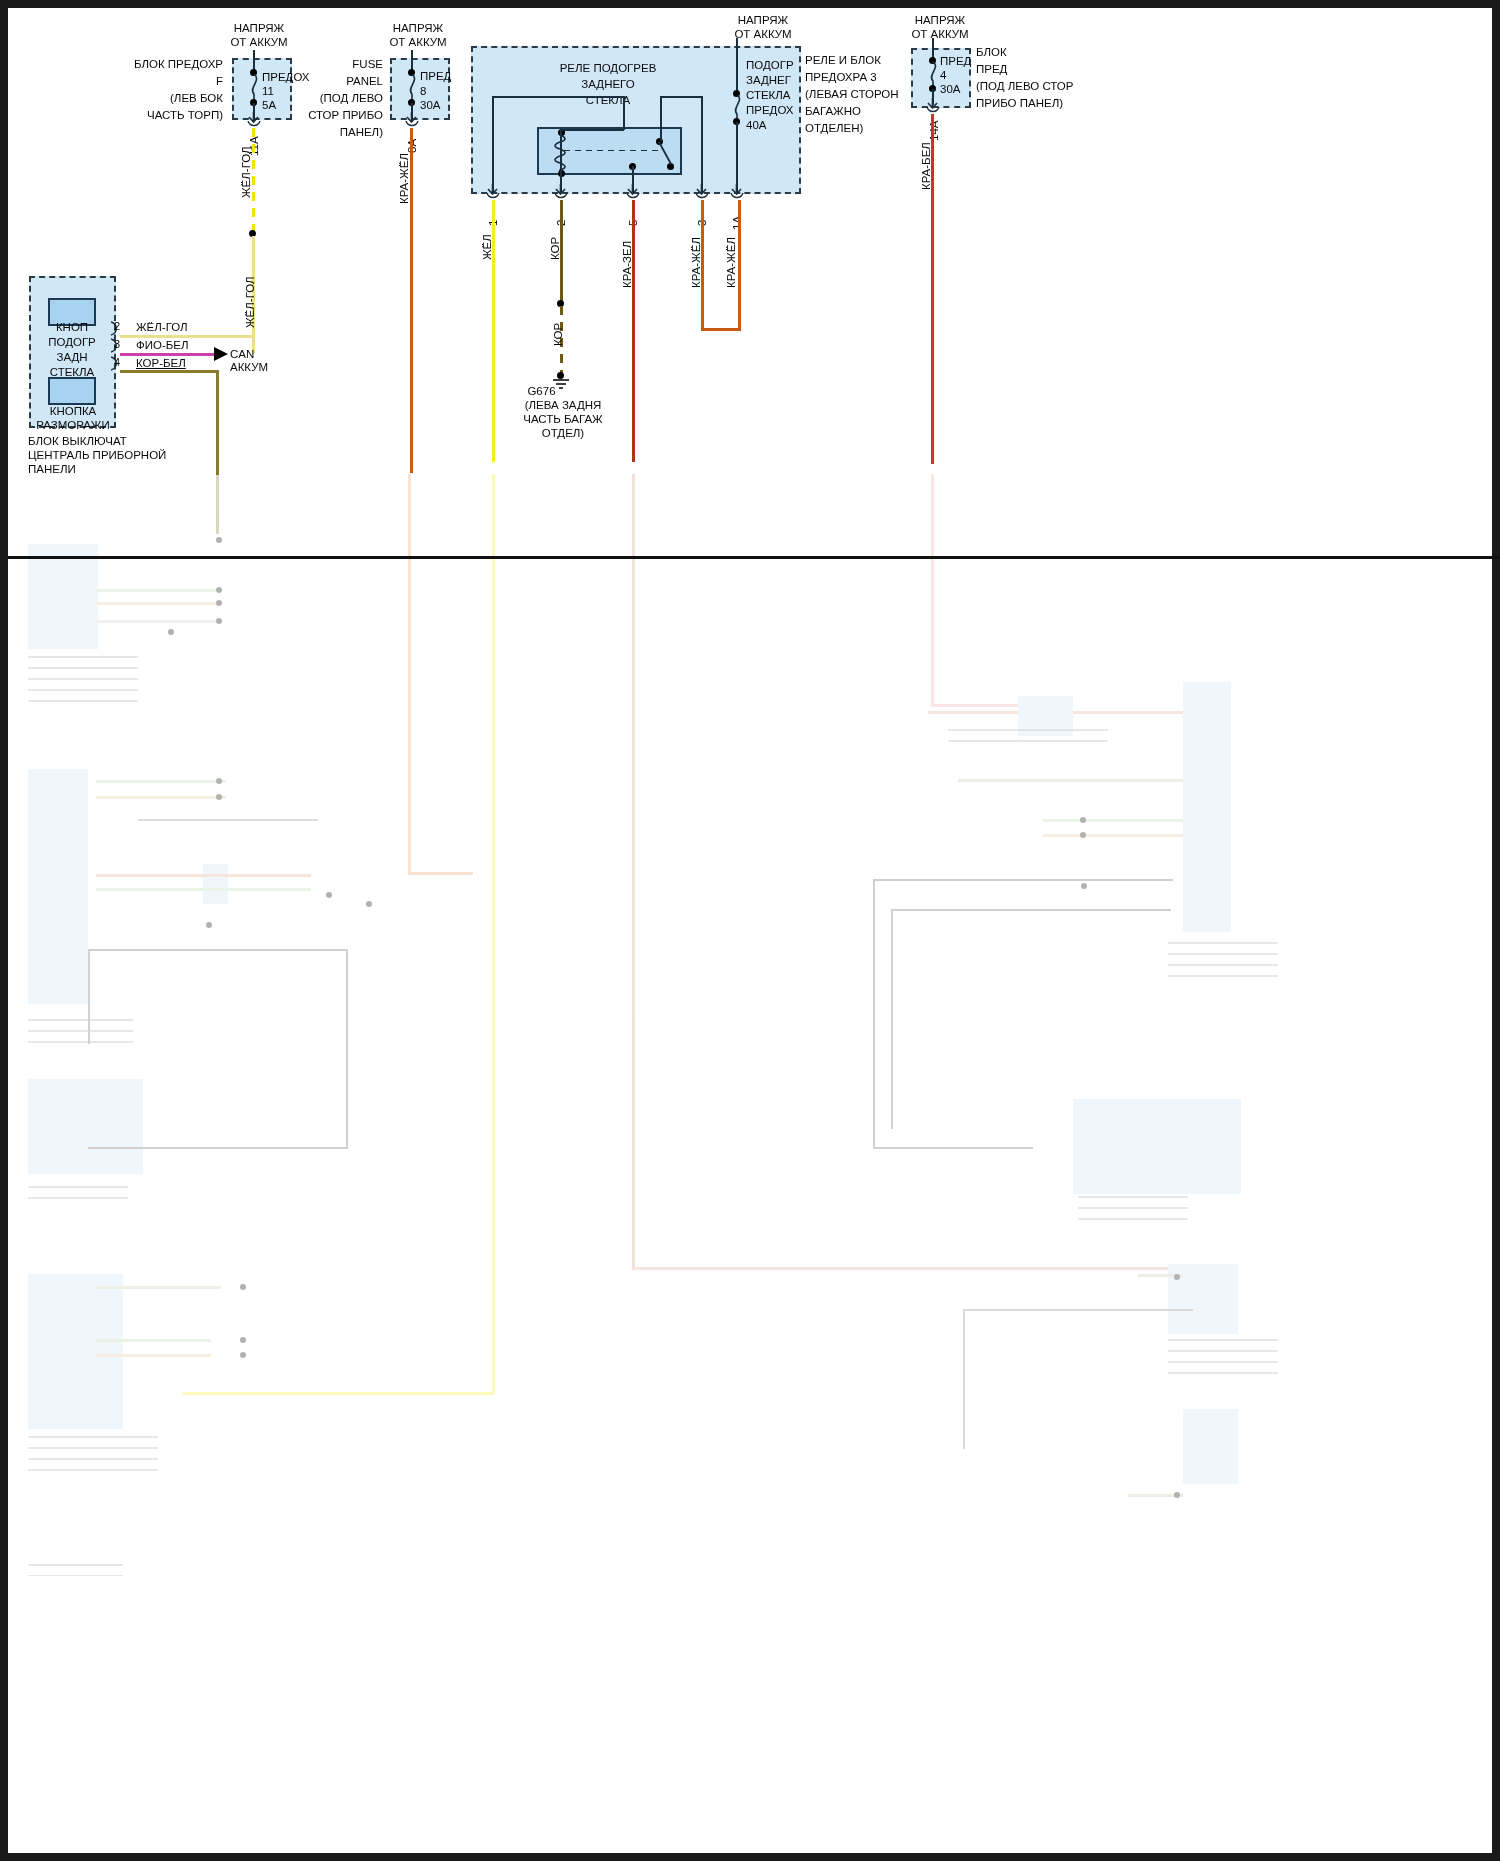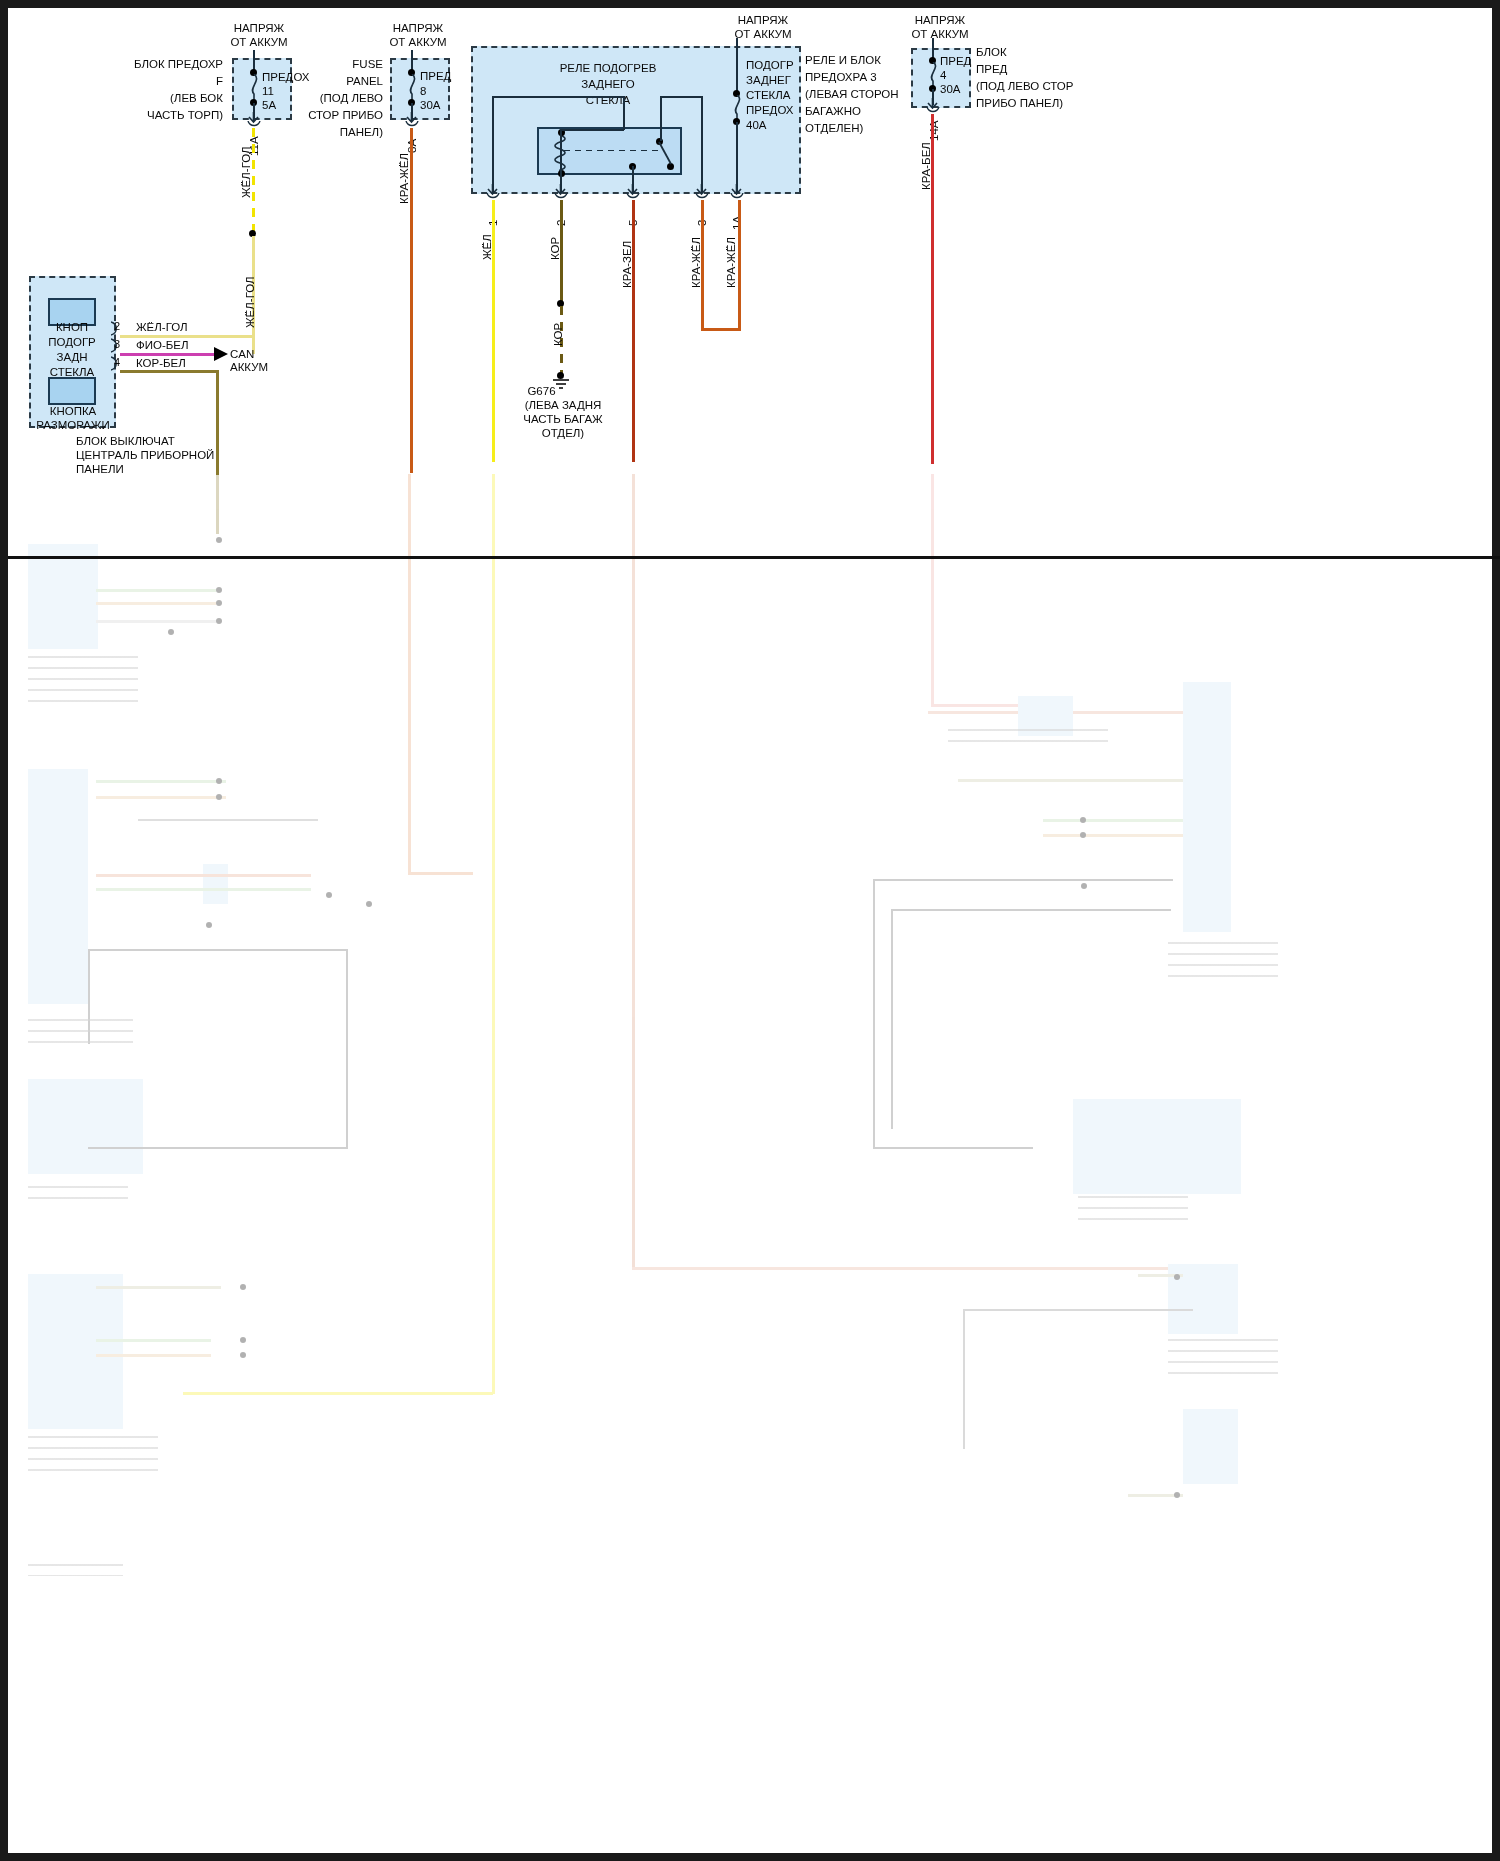--- a/index.html
+++ b/index.html
@@ -263,40 +263,40 @@
 
     <div class="mod" style="left:21px;top:268px;width:87px;height:152px;"></div>
     <div class="rect lite" style="left:40px;top:290px;width:48px;height:28px;"></div>
     <div class="t c" style="left:24px;top:312px;width:80px;line-height:15px;">КНОП
 ПОДОГР
 ЗАДН
 СТЕКЛА</div>
     <div class="rect lite" style="left:40px;top:369px;width:48px;height:28px;"></div>
     <div class="t c" style="left:20px;top:396px;width:90px;line-height:14px;">КНОПКА
 РАЗМОРАЖИ</div>
-    <div class="t l" style="left:20px;top:426px;width:190px;line-height:14px;margin-left:48px;">БЛОК ВЫКЛЮЧАТ
+    <div class="t l" style="left:20px;top:426px;width:190px;line-height:14px;">БЛОК ВЫКЛЮЧАТ
 ЦЕНТРАЛЬ ПРИБОРНОЙ
 ПАНЕЛИ</div>
 
     <svg style="position:absolute;left:103px;top:313px;width:10px;height:16px;">
         <path d="M0 1 C 7 3, 7 12, 0 14" stroke="#1a2e3d" stroke-width="1.4" fill="none"></path>
       </svg>
     <svg style="position:absolute;left:103px;top:330px;width:10px;height:16px;">
         <path d="M0 1 C 7 3, 7 12, 0 14" stroke="#1a2e3d" stroke-width="1.4" fill="none"></path>
       </svg>
     <svg style="position:absolute;left:103px;top:348px;width:10px;height:16px;">
         <path d="M0 1 C 7 3, 7 12, 0 14" stroke="#1a2e3d" stroke-width="1.4" fill="none"></path>
       </svg>
     <div class="t l" style="left:106px;top:312px;width:14px;font-size:11px;">2</div>
     <div class="t l" style="left:106px;top:330px;width:14px;font-size:11px;">3</div>
     <div class="t l" style="left:106px;top:348px;width:14px;font-size:11px;">4</div>
 
     <div class="t l" style="left:128px;top:313px;width:80px;">ЖЁЛ-ГОЛ</div>
     <div class="t l" style="left:128px;top:331px;width:80px;">ФИО-БЕЛ</div>
-    <div class="t l" style="left:128px;top:349px;width:80px;">КОР-БЕЛ</div>
+    <div class="t l" style="left:128px;top:349px;width:80px;text-decoration:underline;">КОР-БЕЛ</div>
 
     <div class="w wh" style="left:112px;top:327px;width:133px;background:#eae08a;"></div>
     <div class="w wh" style="left:112px;top:345px;width:98px;background:#cc3fb0;"></div>
     <svg style="position:absolute;left:206px;top:338px;width:16px;height:16px;">
       <path d="M0 1 L14 8 L0 15 Z" fill="#000"></path>
     </svg>
     <div class="t l" style="left:222px;top:340px;width:60px;line-height:13px;">CAN
 АККУМ</div>
     <div class="w wh" style="left:112px;top:362px;width:99px;background:#8a7a2e;"></div>
     <div class="w wv" style="left:208px;top:362px;height:105px;background:#8a7a2e;"></div>

